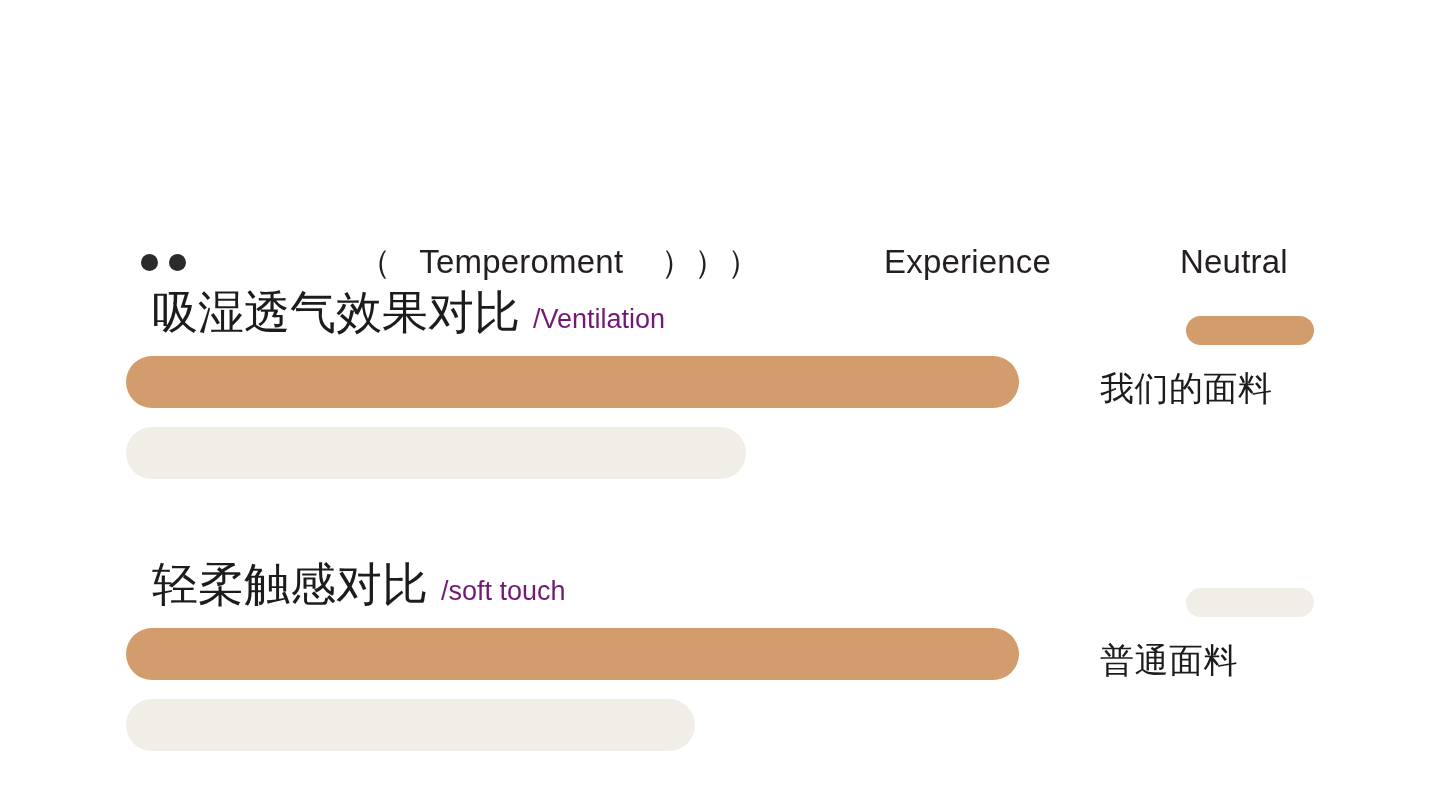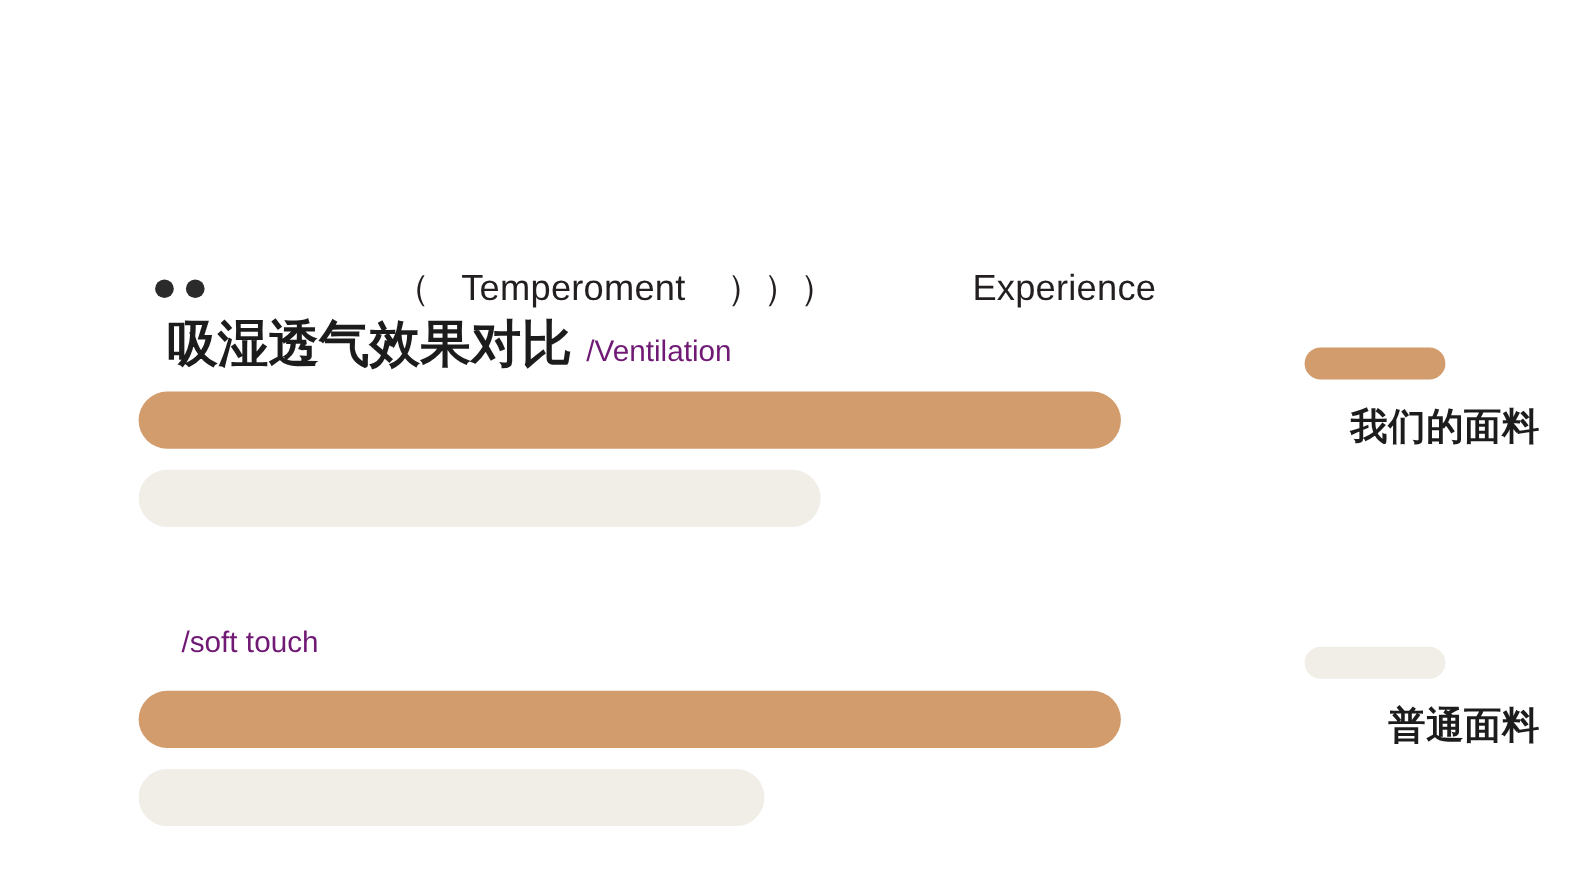--- a/index.html
+++ b/index.html
@@ -64,21 +64,21 @@
   .section-head {
     position: absolute;
     left: 152px;
     top: 0;
     display: flex;
     align-items: baseline;
     white-space: nowrap;
   }
   .section-title-cn {
     font-size: 46px;
-    font-weight: 700;
+    font-weight: 400;
     letter-spacing: 0px;
     color: #1c1c1c;
     line-height: 56px;
   }
   .section-title-en {
     font-size: 27px;
     font-weight: 400;
     color: #701a75;
     margin-left: 13px;
     line-height: 56px;
@@ -110,58 +110,60 @@
     width: 128px;
     height: 29px;
     border-radius: 15px;
     margin: 0 auto;
   }
   .sw-ours   { background: #d29c6d; }
   .sw-normal { background: #f0eee7; }
 
   .legend-label {
     margin-top: 22px;
-    text-align: right;
+    text-align: left;
     font-size: 34px;
-    font-weight: 700;
+    font-weight: 400;
     color: #1c1c1c;
     letter-spacing: 0.5px;
     line-height: 42px;
   }
 </style>
 </head>
 <body>
 
 <div class="header-row">
 
   <div class="dots">
     <span class="dot"></span>
     <span class="dot"></span>
   </div>
 
   <div class="nav-item nav-temperoment">（   Temperoment    ）））</div>
 
   <div class="nav-item nav-experience">Experience</div>
 
+  <div class="nav-item nav-neutral">Neutral</div>
 </div>
 
 <div class="section section-1">
   <div class="section-head">
     <span class="section-title-cn">吸湿透气效果对比</span>
     <span class="section-title-en">/Ventilation</span>
   </div>
 
   <div class="bars">
     <span class="bar bar-ours" style="width:893px"></span>
     <span class="bar bar-normal" style="width:620px"></span>
   </div>
 </div>
 
 <div class="section section-2">
   <div class="section-head">
+    <span class="section-title-cn">轻柔触感对比</span>
     <span class="section-title-en">/soft touch</span>
   </div>
 
   <div class="bars">
     <span class="bar bar-ours" style="width:893px"></span>
     <span class="bar bar-normal" style="width:569px"></span>
   </div>
 </div>
 
 <div class="legend legend-ours">

